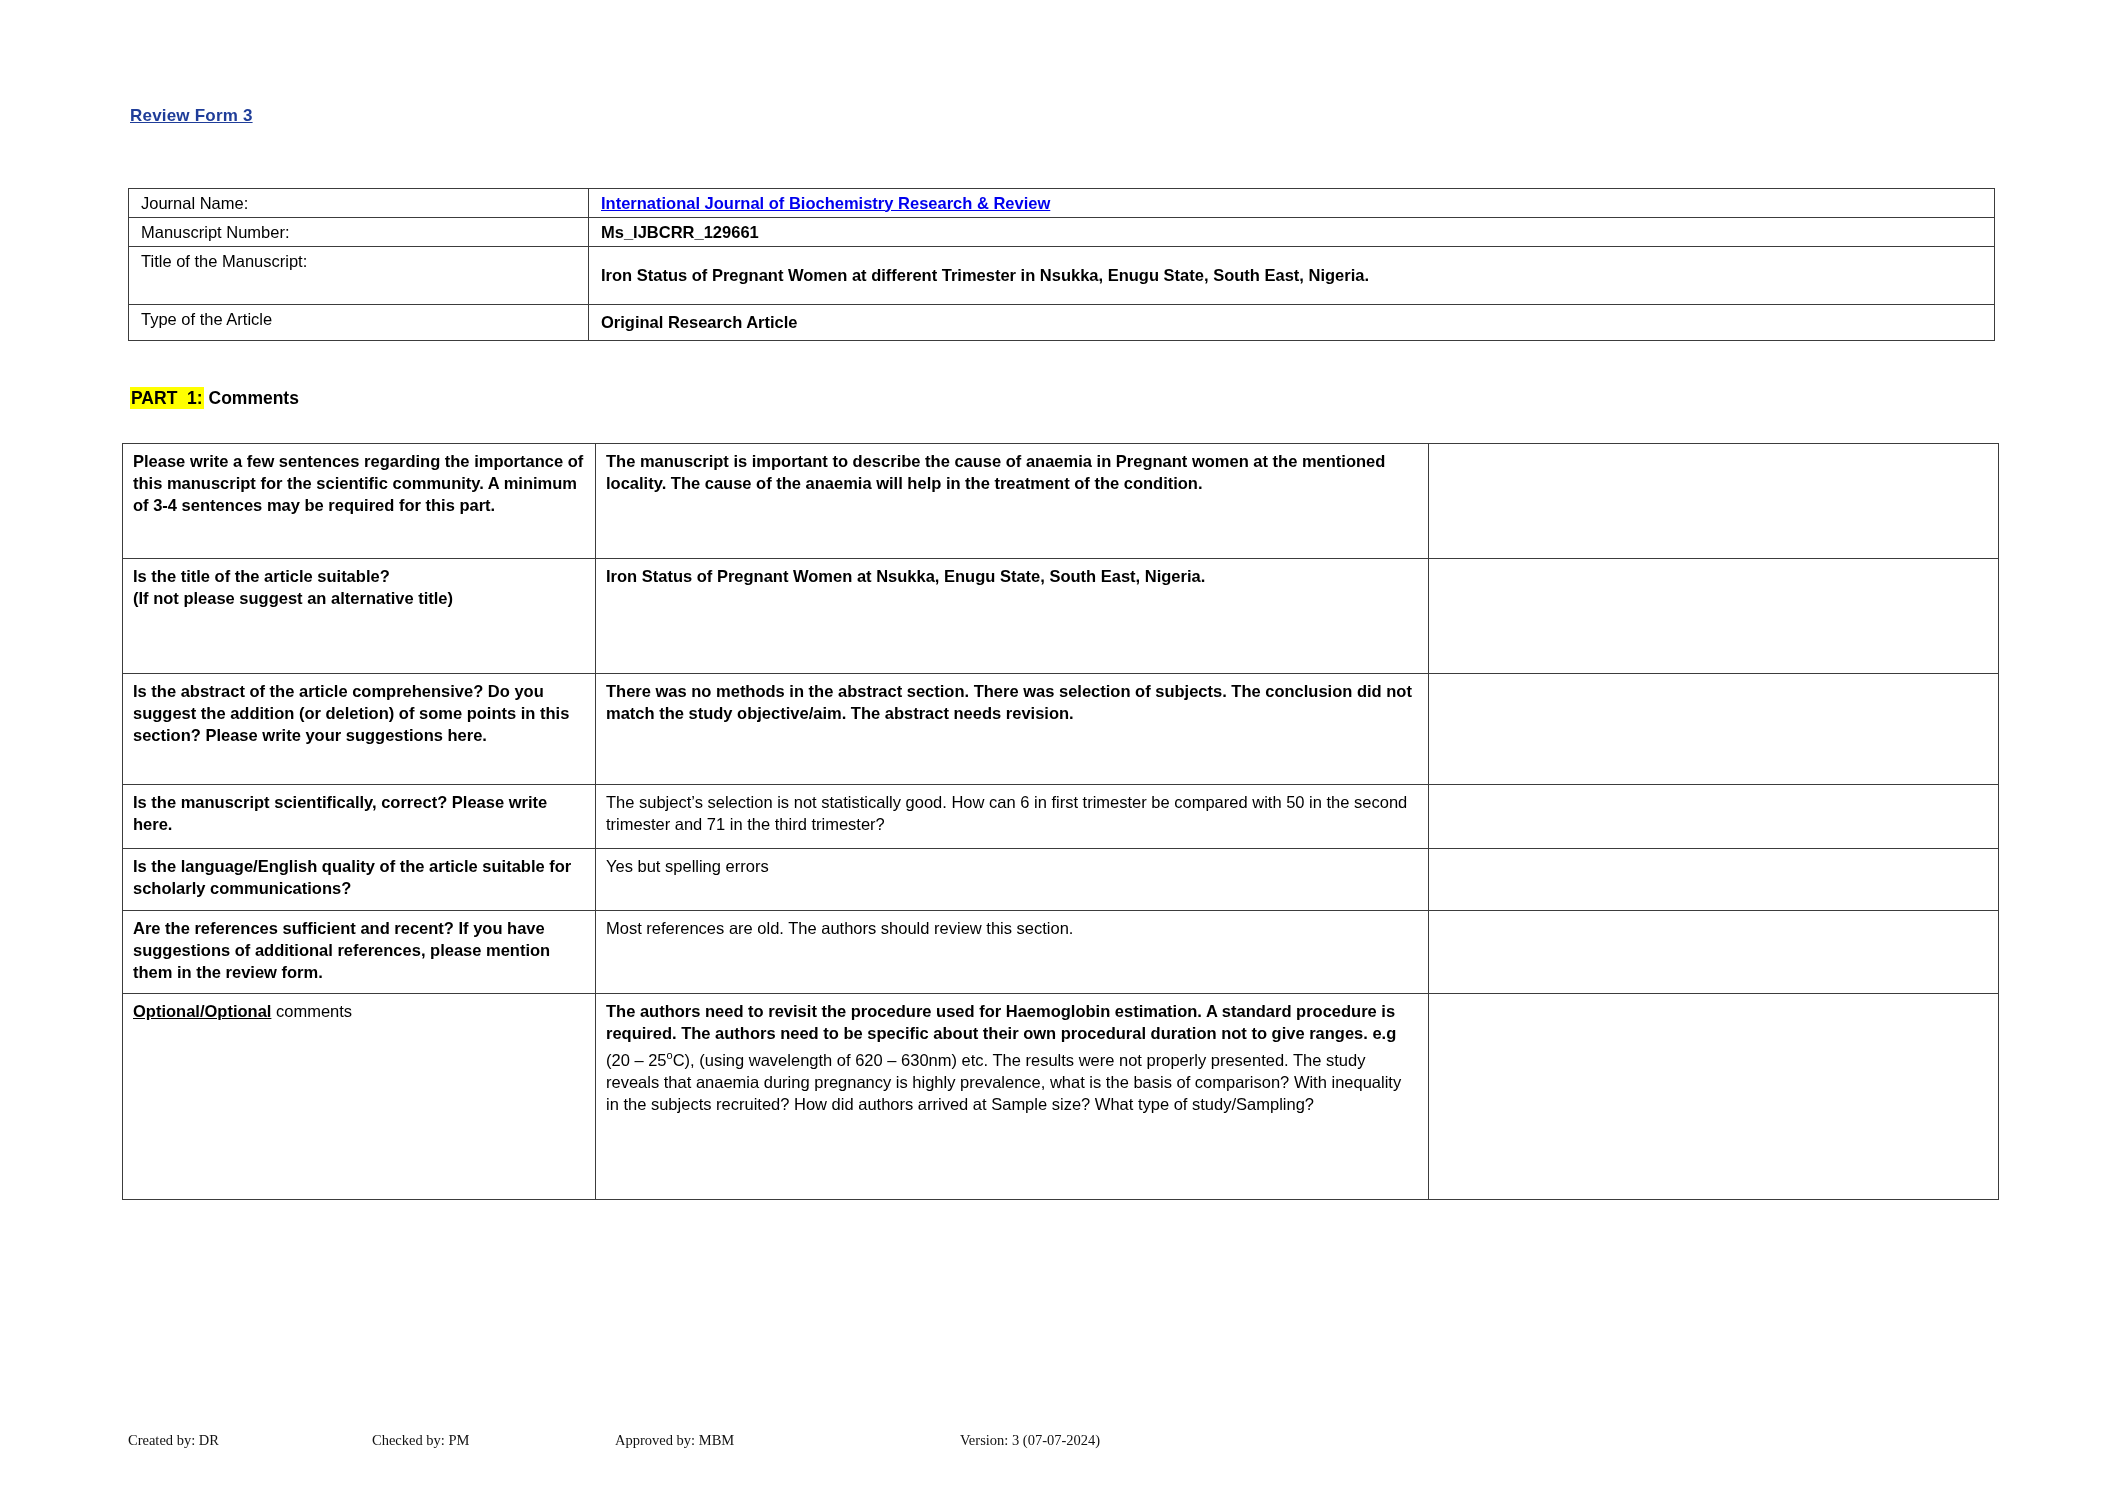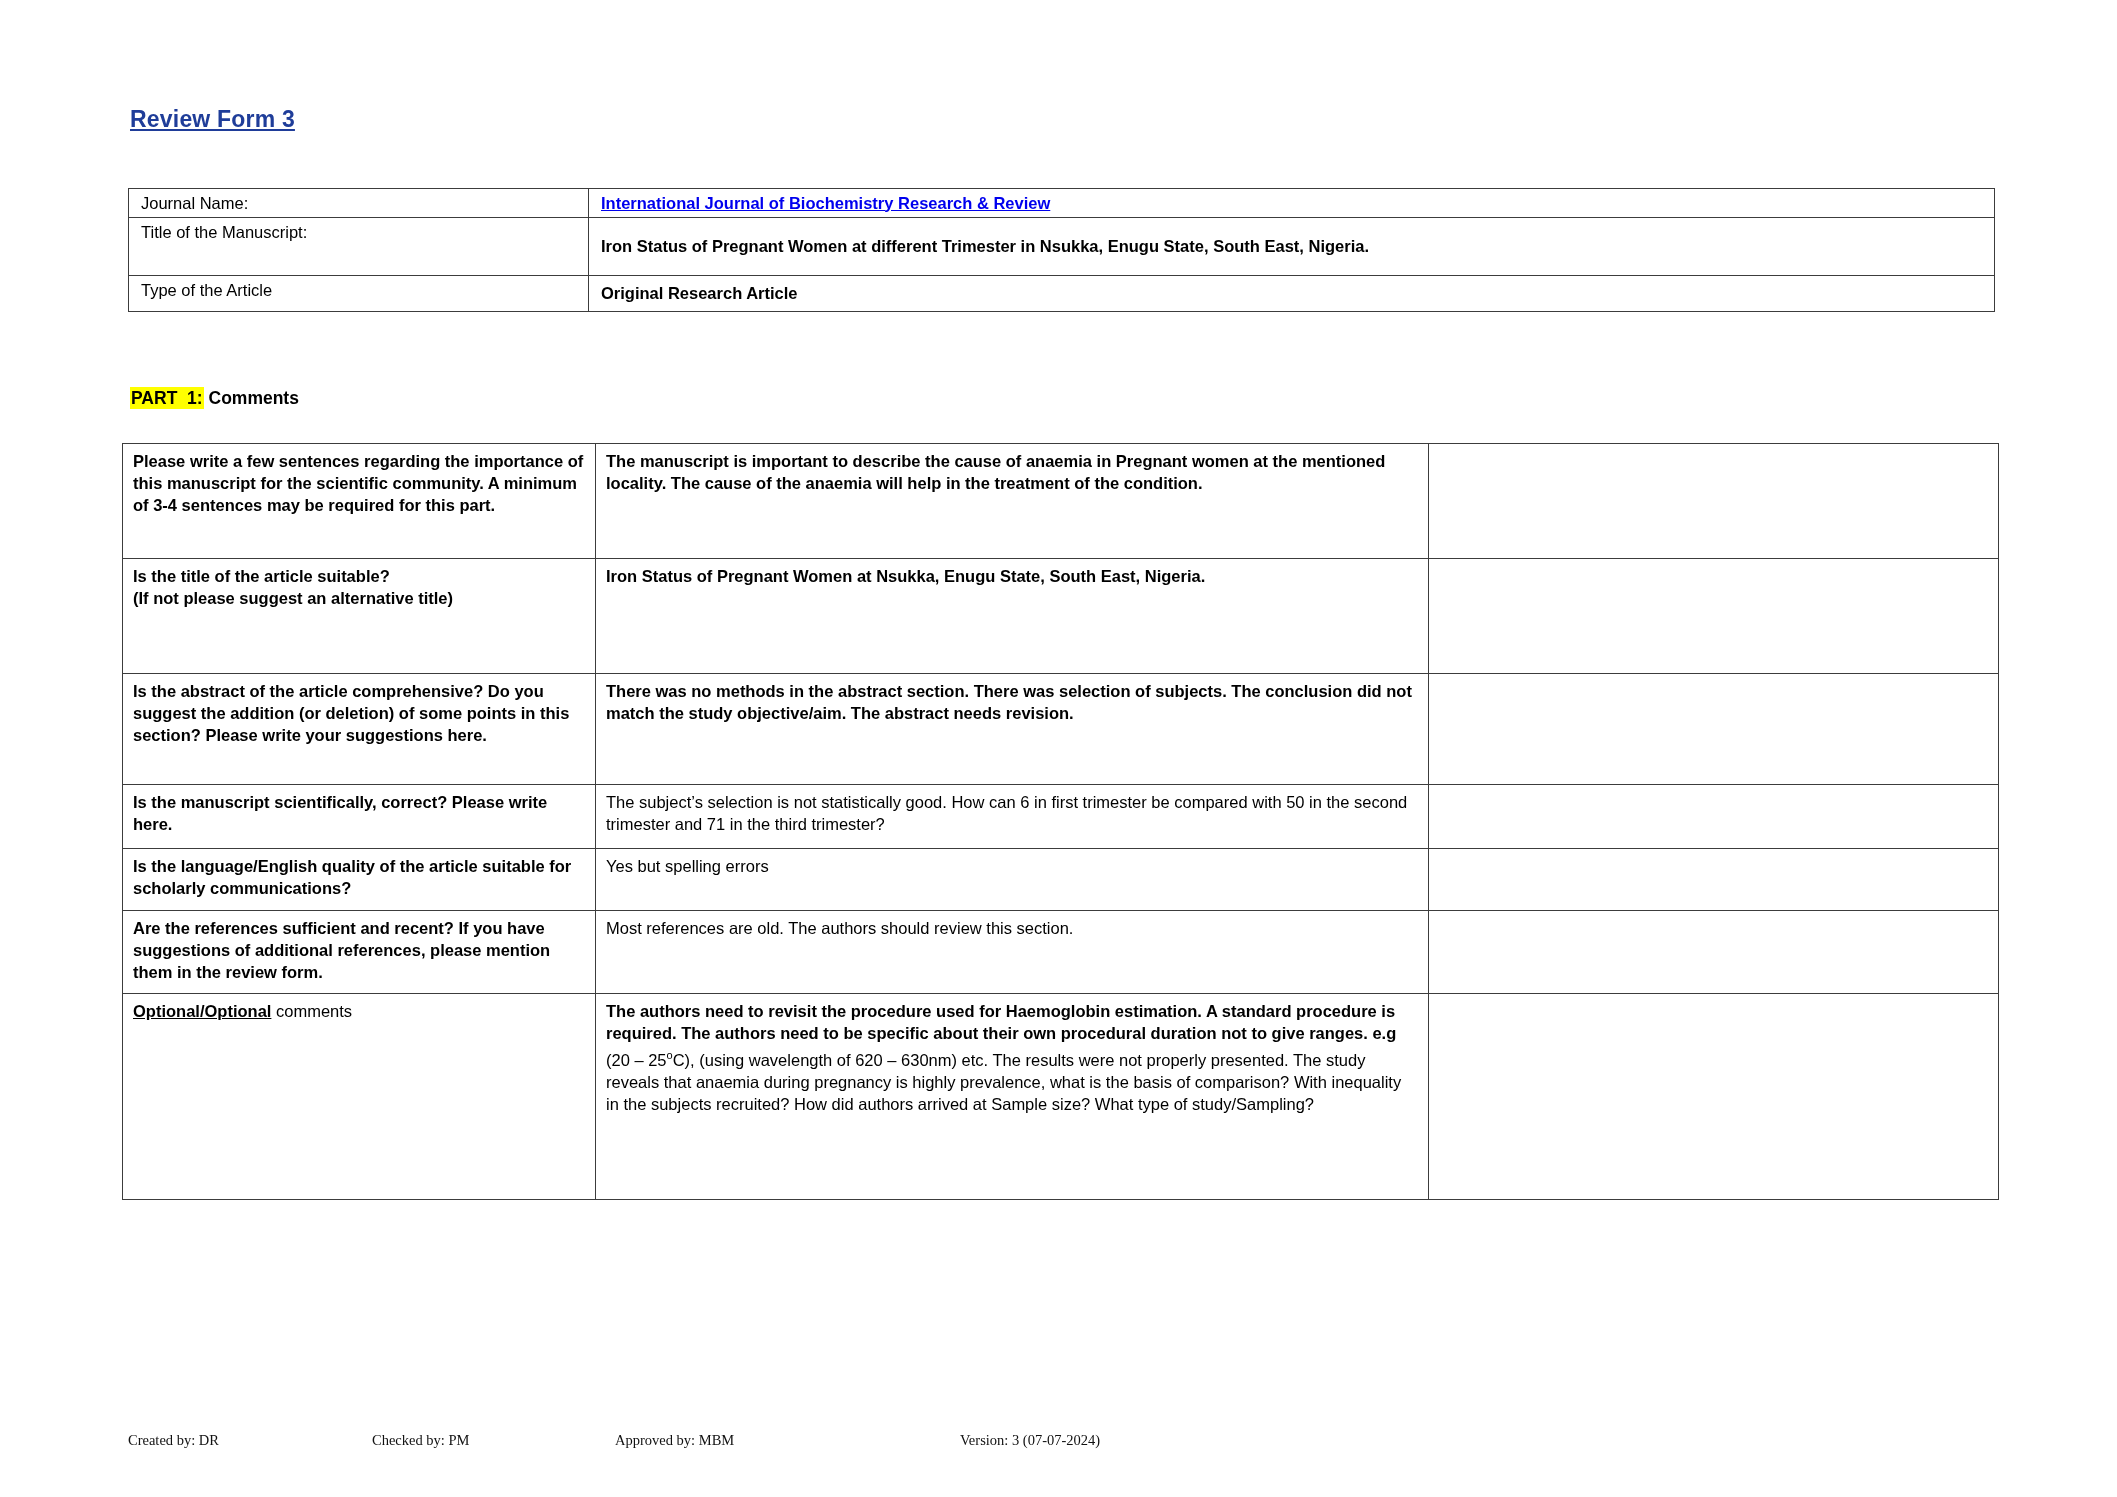--- a/index.html
+++ b/index.html
@@ -7,21 +7,21 @@
   .page {
     position:relative;
     width:2117px; height:1497px;
     background:#ffffff;
     font-family:"Liberation Sans", sans-serif;
     color:#000;
     overflow:hidden;
   }
   .doc-title {
     position:absolute; left:130px; top:106px;
-    font-size:23px; font-weight:bold;
+    font-size:17px; font-weight:bold;
     color:#1F3D99;
     text-decoration:underline;
     letter-spacing:0.2px;
   }
   table { border-collapse:collapse; table-layout:fixed; }
   td { border:1.5px solid #3c3c3c; vertical-align:top; }
 
   .info-table {
     position:absolute; left:128px; top:188px; width:1867px;
   }
@@ -71,20 +71,24 @@
 
 <div class="page">
 
   <a class="doc-title">Review Form 3</a>
 
   <table class="info-table">
     <tbody>
         <tr style="height:29px;">
       <td class="lbl">Journal Name:</td>
       <td><span class="link">International Journal of Biochemistry Research &amp; Review</span></td>
+    </tr>
+    <tr style="height:27px;">
+      <td class="lbl">Manuscript Number:</td>
+      <td class="bold">Ms_IJBCRR_129661</td>
     </tr>
     <tr style="height:58px;">
       <td class="lbl">Title of the Manuscript:</td>
       <td class="bold">Iron Status of Pregnant Women at different Trimester in Nsukka, Enugu State, South East, Nigeria.</td>
     </tr>
     <tr style="height:36px;padding-left:41px;">
       <td class="lbl">Type of the Article</td>
       <td class="bold">Original Research Article</td>
     </tr>
   </tbody>

